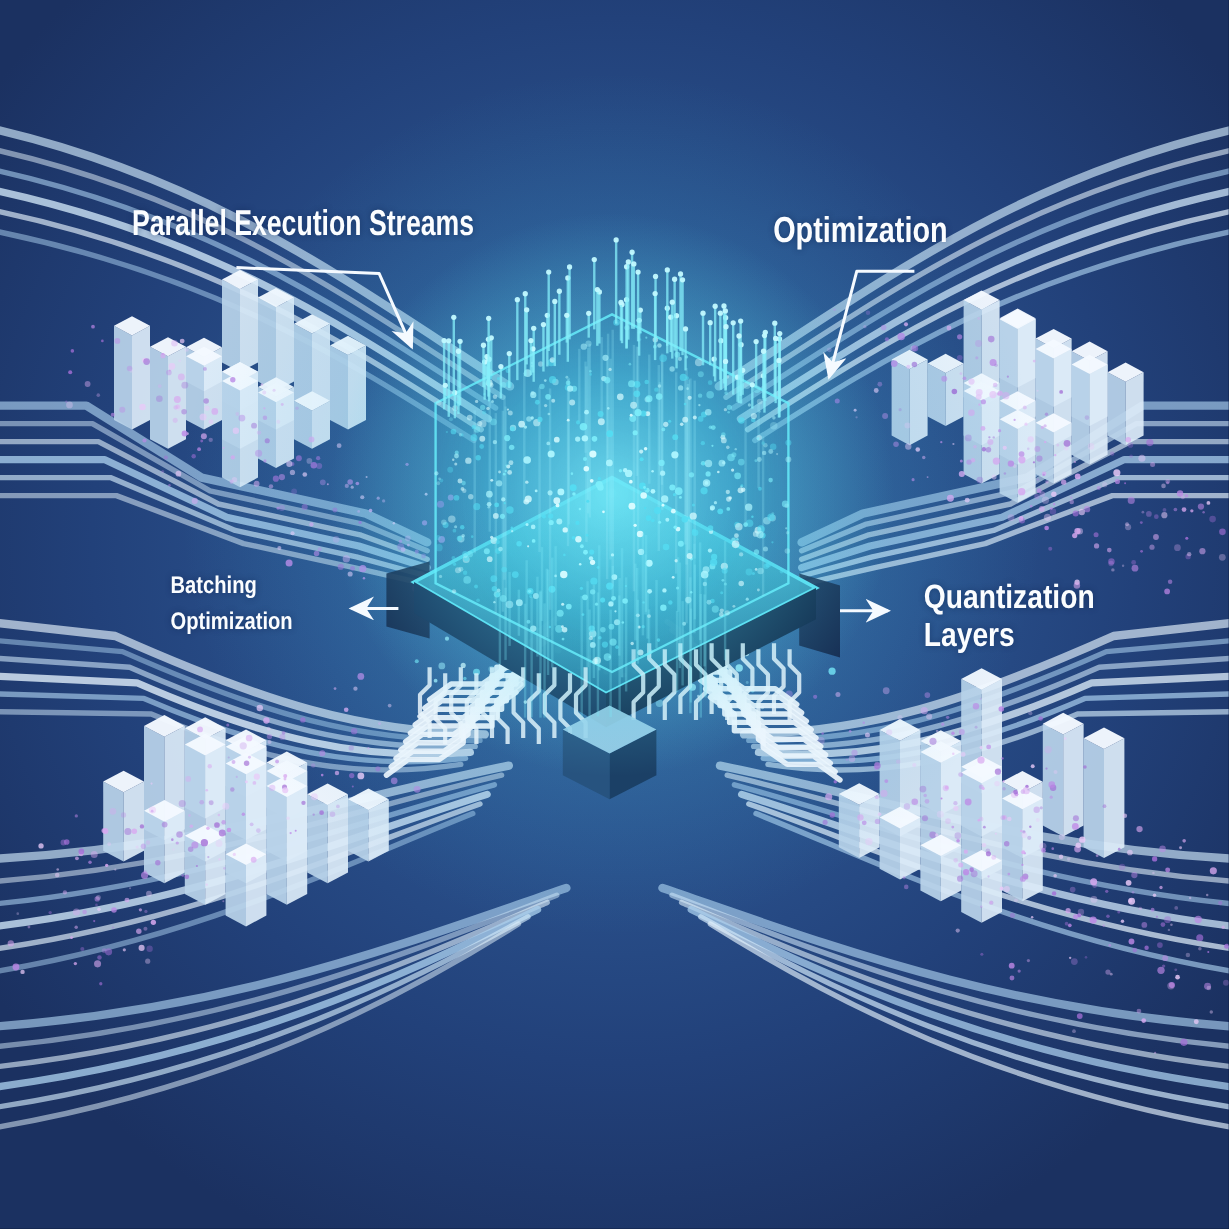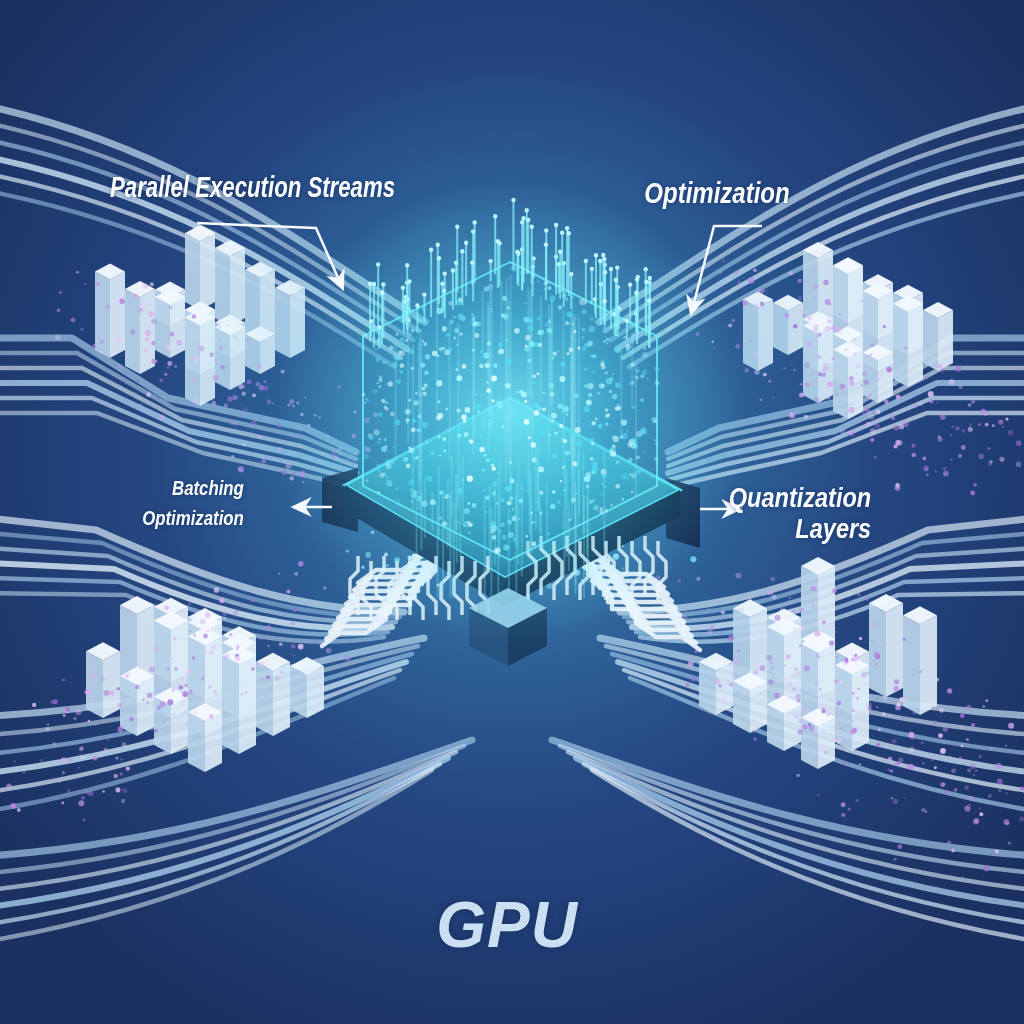--- a/index.html
+++ b/index.html
@@ -6,32 +6,31 @@
   .canvas{
     position:relative;width:1024px;height:1024px;overflow:hidden;
     background:
       radial-gradient(circle 640px at 50% 44%, #38699f 0%, #2a518c 40%, #22417a 68%, #1b3161 100%);
     font-family:"Liberation Sans",sans-serif;
   }
   svg.scene{position:absolute;left:0;top:0;width:1024px;height:1024px;}
   .label{
     position:absolute;color:#fbfdff;font-weight:700;white-space:nowrap;z-index:6;
     text-shadow:0 0 6px rgba(10,30,70,.45);
-    font-style:italic;
   }
   .label .squeeze{display:inline-block;transform-origin:left center;}
-  .centered{transform:translateX(-50%);text-align:right;}
+  .centered{transform:translateX(-50%);text-align:left;}
   .centered .squeeze{transform-origin:center center;display:inline-block;}
   #lbl-parallel{left:110px;top:170px;font-size:30px;}
   #lbl-parallel .squeeze{transform:scaleX(.74);}
   #lbl-optimization{left:717px;top:176px;font-size:30px;}
   #lbl-optimization .squeeze{transform:scaleX(.80);}
   #lbl-batching{left:193px;top:473px;font-size:20px;line-height:30px;}
   #lbl-batching .squeeze{transform:scaleX(.84);}
-  #lbl-quantization{left:800px;top:482px;font-size:28px;line-height:31px;}
+  #lbl-quantization{left:841px;top:482px;font-size:28px;line-height:31px;}
   #lbl-quantization .squeeze{transform:scaleX(.84);}
   #lbl-gpu{left:507px;top:888px;font-size:64px;font-weight:800;color:#cbdff2;letter-spacing:1px;}
 </style>
 </head>
 <body>
 
 <div class="canvas">
 
   <svg class="scene" viewBox="0 0 1024 1024">
     <defs>
@@ -1980,14 +1979,13 @@
     </span>
   </div>
 
   <div class="label centered" id="lbl-quantization">
     <span class="squeeze">
       <div>Quantization</div>
       <div>Layers</div>
     </span>
   </div>
 
-  <div class="label centered" id="lbl-gpu">GPU</div>
 </div>
 
 </body></html>

